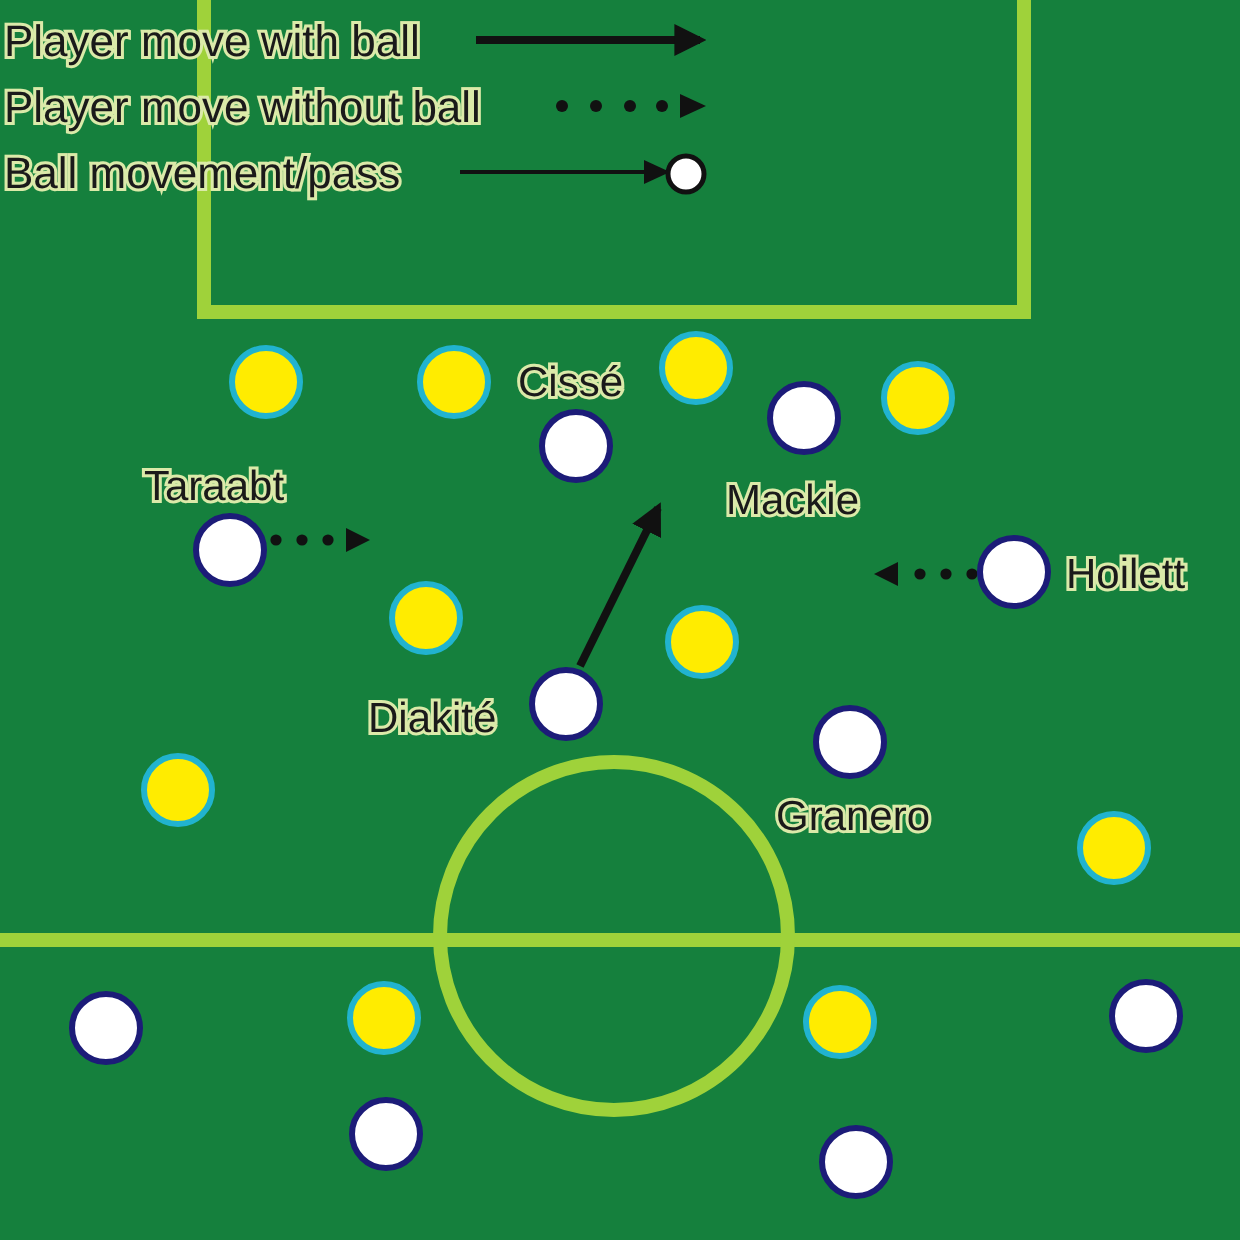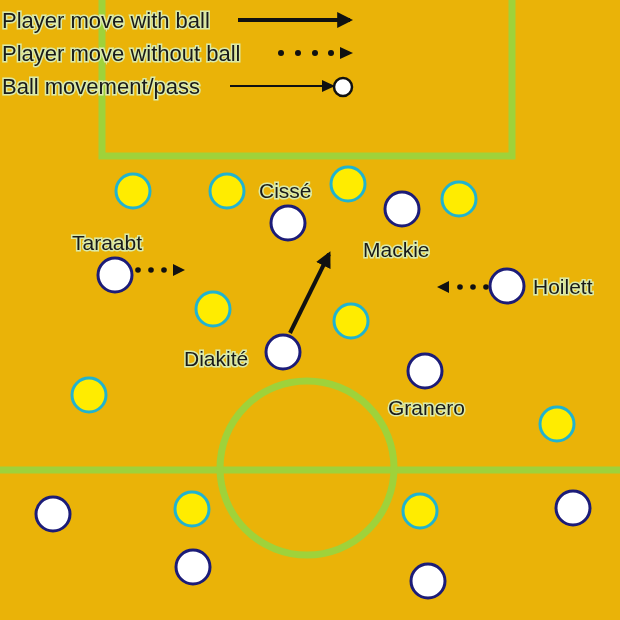--- a/index.html
+++ b/index.html
@@ -1,17 +1,17 @@
 <!DOCTYPE html>
 <html><head>
 <meta charset="utf-8">
 <style>
   html, body { margin: 0; padding: 0; }
   body { width: 620px; height: 620px; overflow: hidden; background: #dbeaa9; }
-  #pitch { position: relative; width: 620px; height: 620px; background: #eab308; font-family: "DejaVu Sans Condensed", "Liberation Sans Narrow", "Liberation Sans", sans-serif; }
+  #pitch { position: relative; width: 620px; height: 620px; background: #15803d; font-family: "DejaVu Sans Condensed", "Liberation Sans Narrow", "Liberation Sans", sans-serif; }
   svg { position: absolute; left: 0; top: 0; }
   .lbl { font-family: "Liberation Sans", sans-serif; fill: #1a1a1a; paint-order: stroke; stroke: #dbeaa9; stroke-width: 3px; }
 </style>
 </head>
 <body>
 
 <div id="pitch">
 <svg width="620" height="620" viewBox="0 0 620 620">
   <defs>
     <marker id="ahead" viewBox="0 0 10 10" refX="8" refY="5" markerWidth="4" markerHeight="4" orient="auto">

